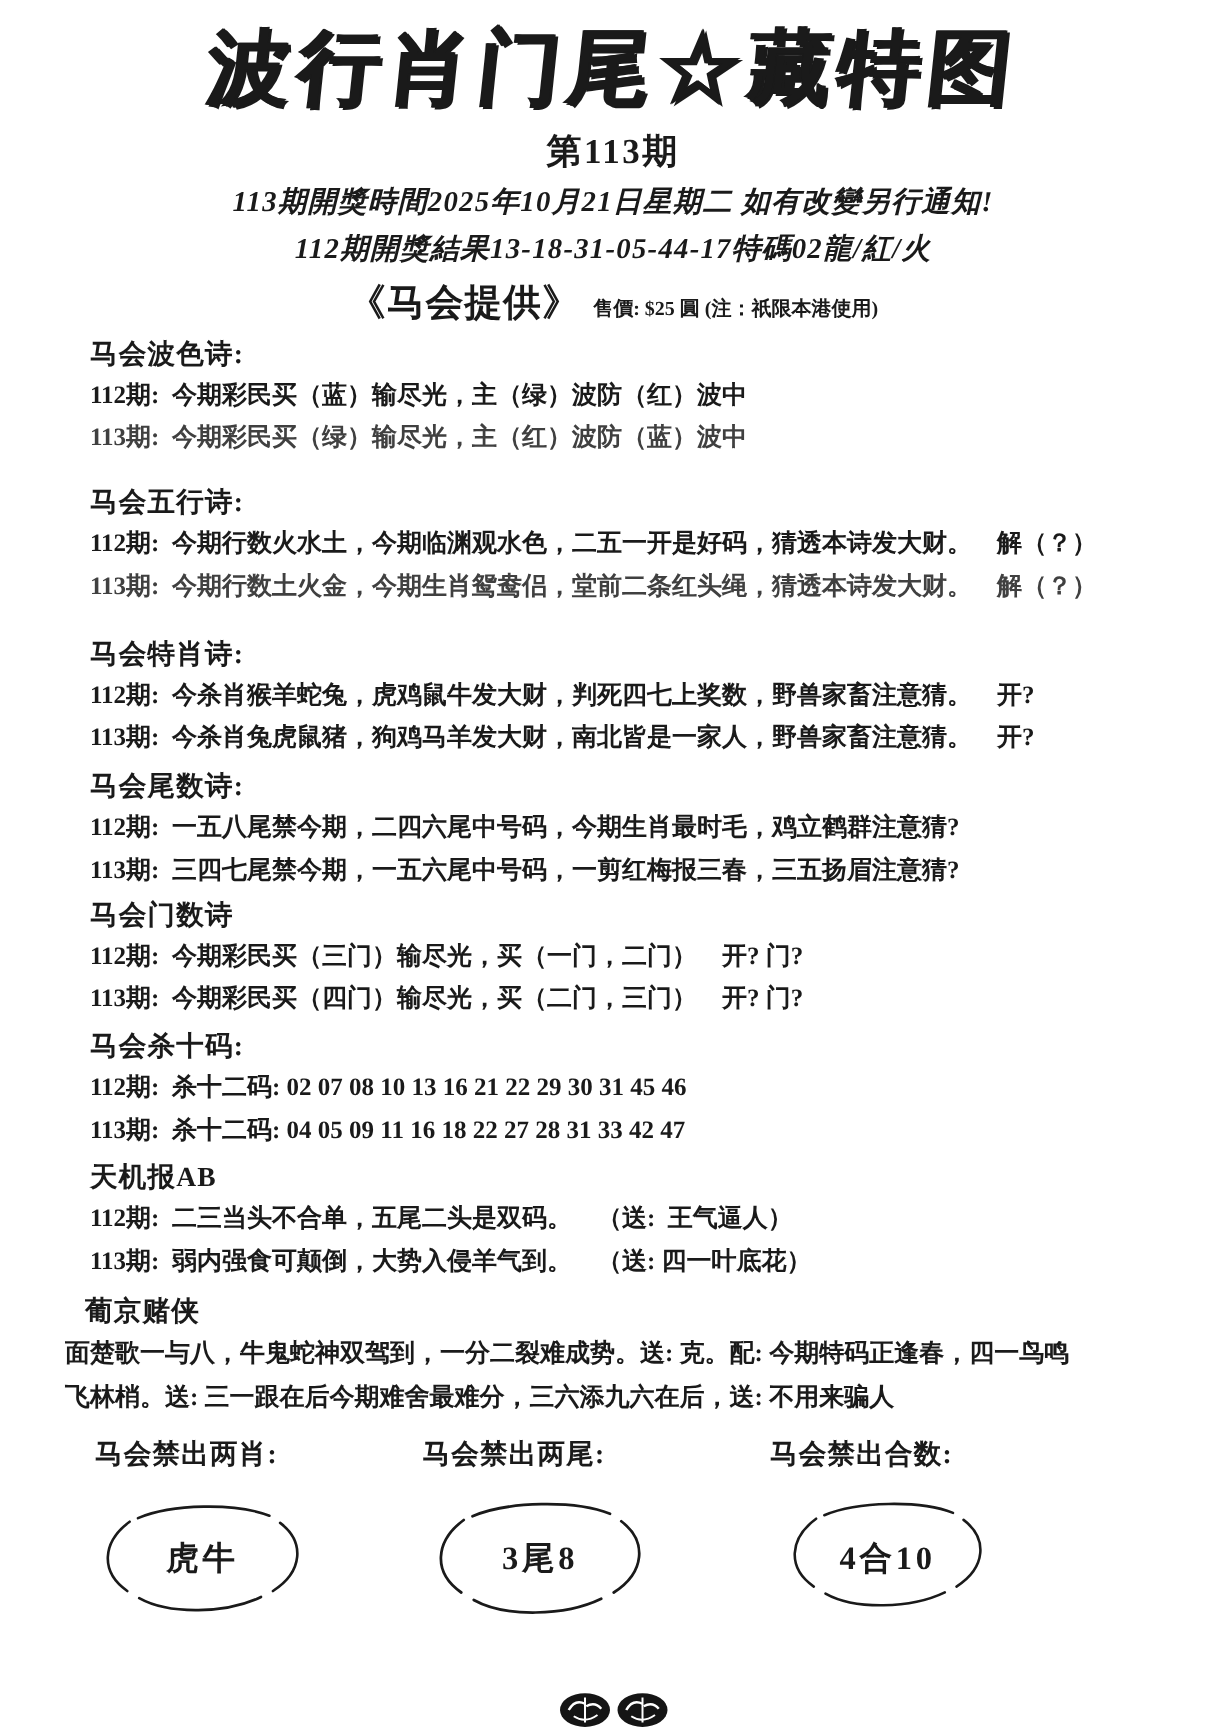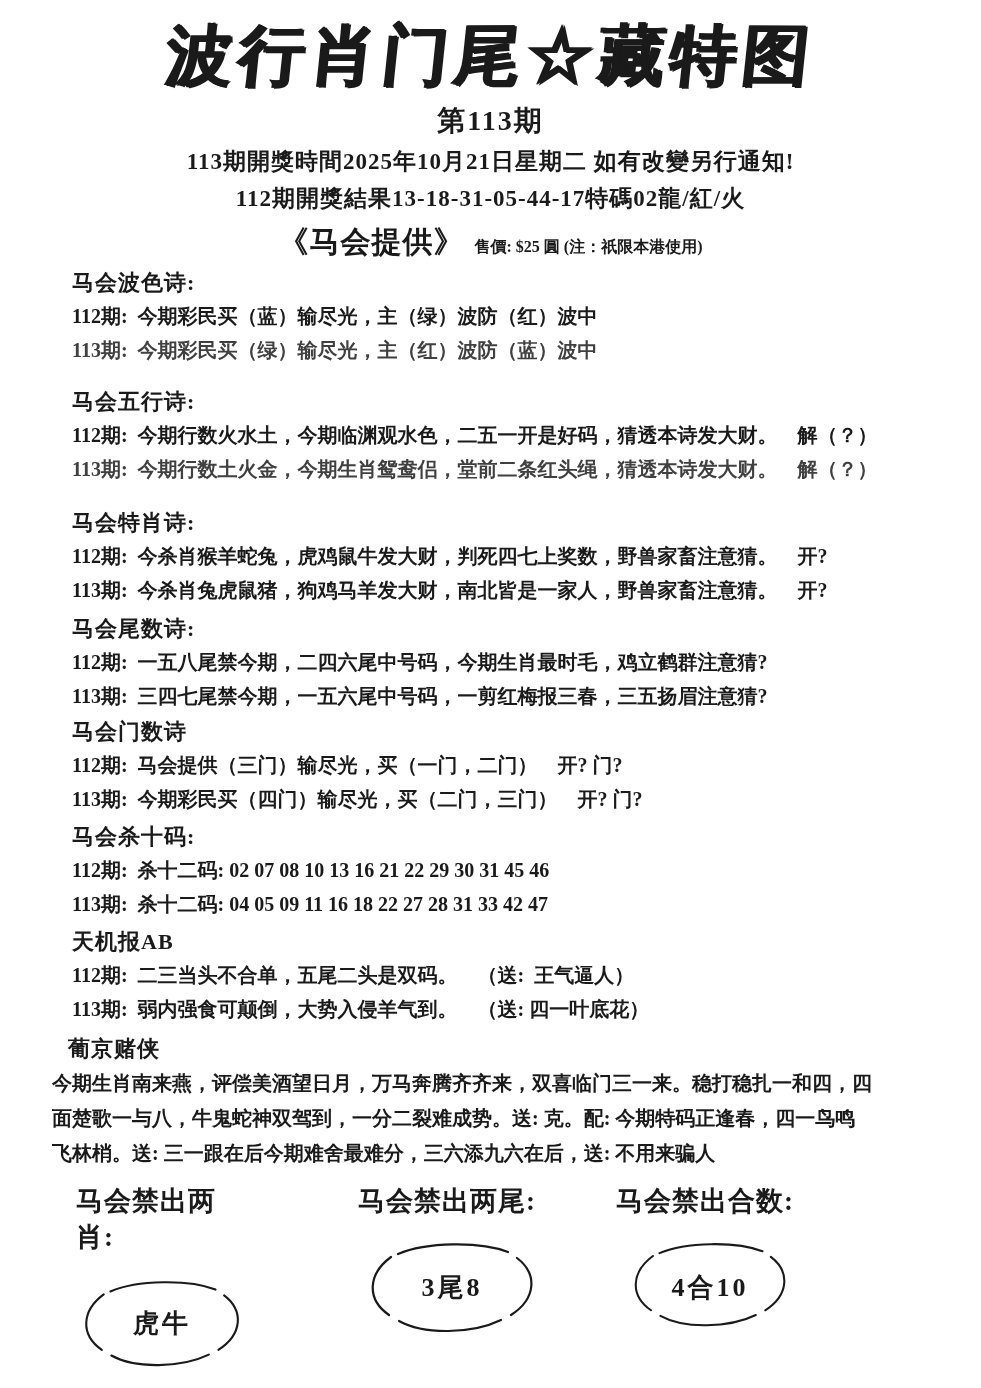--- a/index.html
+++ b/index.html
@@ -11,21 +11,21 @@
   }
   
   .title {
     margin-top:18px; text-align:center;
     font-size:66px; font-weight:900; letter-spacing:6px; line-height:1.15;
     transform:skewX(-6deg);
     text-shadow:2px 1px 0 #1a1a1a, -1px 0 0 #1a1a1a;
     white-space:nowrap;
   }
   .issue { margin-top:8px; text-align:center; font-size:28px; font-weight:700; letter-spacing:2px; }
-  .meta  { margin-top:6px; text-align:center; font-size:23px; font-weight:700; letter-spacing:1px; }
+  .meta  { margin-top:6px; text-align:center; font-size:23px; font-weight:700; letter-spacing:1px;font-style:italic; }
   .provide-row { margin-top:8px; text-align:center; white-space:nowrap; }
   .provider { font-size:30px; font-weight:900; letter-spacing:1px; }
   .price { font-size:16px; font-weight:700; margin-left:10px; }
   
   .content { padding-left:72px; }
   .section { margin-top:14px; }
   .section:nth-of-type(1){ margin-top:6px; }
   .section:nth-of-type(2){ margin-top:24px; }
   .section:nth-of-type(3){ margin-top:26px; }
   .section:nth-of-type(4){ margin-top:11px; }
@@ -38,23 +38,23 @@
   .faded { color:#404040; }
   .semi  { color:#404040; }
   
   .pujing { margin-top:12px; padding-left:52px; padding-right:24px; }
   .pujing .section-title { padding-left:16px; }
   .para-line { margin-top:7px; font-size:20px; font-weight:700; line-height:28px; white-space:nowrap; }
   
   .bans { position:relative; margin-top:16px; height:178px; }
   .ban-col { position:absolute; top:0; }
   .ban-col.c1 { left:76px;  width:172px; }
-  .ban-col.c2 { left:358px; width:188px; }
+  .ban-col.c2 { left:338px; width:188px; }
   .ban-col.c3 { left:616px; width:188px; }
-  .ban-title { font-size:27px; font-weight:700; letter-spacing:1px; }
+  .ban-title { font-size:22px; font-weight:700; letter-spacing:1px; }
   .ban-circle { position:relative; margin-top:22px; width:100%; height:94px; }
   .ban-circle svg { position:absolute; left:0; top:0; }
   .ban-value {
     position:absolute; inset:0; display:flex; align-items:center; justify-content:center;
     font-size:26px; font-weight:900; letter-spacing:3px;
   }
   
   .footer { margin-top:26px; text-align:center; }
   .footer-cn-row { display:flex; align-items:center; justify-content:center; gap:2px; }
 </style>
@@ -92,41 +92,40 @@
     </div>
 
     <div class="section">
       <div class="section-title">马会尾数诗:</div>
       <div class="poem-line"><span class="plabel">112期:</span><span>一五八尾禁今期，二四六尾中号码，今期生肖最时毛，鸡立鹤群注意猜?</span></div>
       <div class="poem-line"><span class="plabel">113期:</span><span>三四七尾禁今期，一五六尾中号码，一剪红梅报三春，三五扬眉注意猜?</span></div>
     </div>
 
     <div class="section">
       <div class="section-title">马会门数诗</div>
-      <div class="poem-line"><span class="plabel">112期:</span><span>马会提供（三门）输尽光，买（一门，二门）　开? 门?</span></div>
+      <div class="poem-line"><span class="plabel">112期:</span><span>今期彩民买（三门）输尽光，买（一门，二门）　开? 门?</span></div>
       <div class="poem-line"><span class="plabel">113期:</span><span>今期彩民买（四门）输尽光，买（二门，三门）　开? 门?</span></div>
     </div>
 
     <div class="section">
       <div class="section-title">马会杀十码:</div>
       <div class="poem-line"><span class="plabel">112期:</span><span>杀十二码: 02 07 08 10 13 16 21 22 29 30 31 45 46</span></div>
       <div class="poem-line"><span class="plabel">113期:</span><span>杀十二码: 04 05 09 11 16 18 22 27 28 31 33 42 47</span></div>
     </div>
 
     <div class="section">
       <div class="section-title">天机报AB</div>
       <div class="poem-line"><span class="plabel">112期:</span><span>二三当头不合单，五尾二头是双码。　（送: 王气逼人）</span></div>
       <div class="poem-line"><span class="plabel">113期:</span><span>弱内强食可颠倒，大势入侵羊气到。　（送: 四一叶底花）</span></div>
     </div>
 
   </div>
 
   <div class="pujing">
     <div class="section-title">葡京赌侠</div>
-    <div class="para-line">今期生肖南来燕，评偿美酒望日月，万马奔腾齐齐来，双喜临门三一来。稳打稳扎一和四，四</div>
     <div class="para-line">面楚歌一与八，牛鬼蛇神双驾到，一分二裂难成势。送: 克。配: 今期特码正逢春，四一鸟鸣</div>
     <div class="para-line">飞林梢。送: 三一跟在后今期难舍最难分，三六添九六在后，送: 不用来骗人</div>
   </div>
 
   <div class="bans">
 
     <div class="ban-col c1">
       <div class="ban-title">马会禁出两肖:</div>
       <div class="ban-circle">
         <svg width="172" height="94" viewBox="0 0 180 94">

